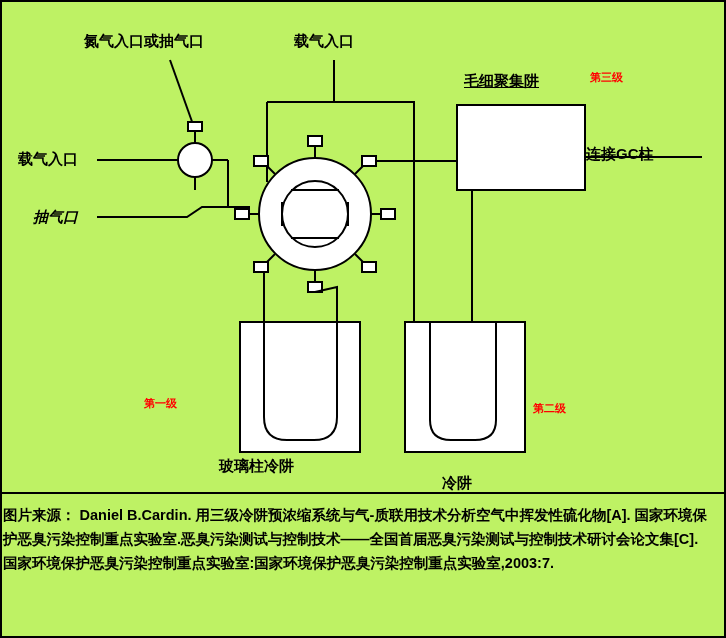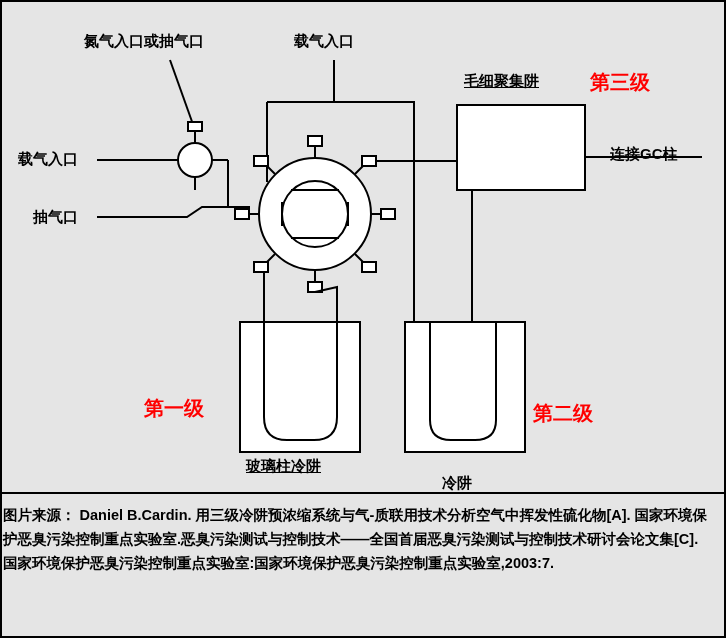--- a/index.html
+++ b/index.html
@@ -13,21 +13,21 @@
     font-family: "Liberation Sans", sans-serif;
     color: #000000;
     overflow: hidden;
   }
   #page {
     position: relative;
     width: 726px;
     height: 638px;
     box-sizing: border-box;
     border: 2px solid #000000;
-    background: #e5e5e5;
+    background: #bef264;
   }
   #diagram-area {
     position: absolute;
     left: 0;
     top: 0;
     width: 722px;
     height: 490px;
   }
   #diagram-svg {
     position: absolute;
@@ -37,21 +37,21 @@
   .lbl {
     position: absolute;
     font-size: 15px;
     font-weight: bold;
     line-height: 1.15;
     white-space: nowrap;
     color: #000000;
   }
   .lbl.red {
     color: #ff0000;
-    font-size: 20px;
+    font-size: 11px;
   }
   #source-box {
     position: absolute;
     left: 0;
     top: 490px;
     width: 722px;
     height: 144px;
     border-top: 2px solid #000000;
     box-sizing: border-box;
     padding: 10px 12px 0 1px;
@@ -140,27 +140,27 @@
         <polyline points="259,270 262,270"></polyline>
 
         <rect x="403" y="320" width="120" height="130" fill="#ffffff" stroke="#000000" stroke-width="2"></rect>
         <path d="M 428 320 L 428 418 Q 428 438 449 438 L 473 438 Q 494 438 494 418 L 494 320" fill="none" stroke="#000000" stroke-width="2"></path>
       </g>
     </svg>
 
     <div class="lbl" style="left:82px; top:30px;">氮气入口或抽气口</div>
     <div class="lbl" style="left:292px; top:30px;">载气入口</div>
     <div class="lbl" style="left:16px; top:148px;">载气入口</div>
-    <div class="lbl" style="left:31px; top:206px;">抽气口</div>
+    <div class="lbl" style="left:31px; top:206px;font-style:italic;">抽气口</div>
     <div class="lbl" style="left:462px; top:70px;text-decoration:underline;">毛细聚集阱</div>
     <div class="lbl red" style="left:588px; top:69px;">第三级</div>
-    <div class="lbl" style="left:608px; top:143px;">连接GC柱</div>
+    <div class="lbl" style="left:584px; top:143px;">连接GC柱</div>
     <div class="lbl red" style="left:142px; top:395px;">第一级</div>
     <div class="lbl red" style="left:531px; top:400px;">第二级</div>
-    <div class="lbl" style="left:244px; top:455px;text-decoration:underline;">玻璃柱冷阱</div>
+    <div class="lbl" style="left:217px; top:455px;">玻璃柱冷阱</div>
     <div class="lbl" style="left:440px; top:472px;">冷阱</div>
   </div>
 
   <div id="source-box">
     <div id="source-text">图片来源： Daniel B.Cardin. 用三级冷阱预浓缩系统与气-质联用技术分析空气中挥发性硫化物[A]. 国家环境保护恶臭污染控制重点实验室.恶臭污染测试与控制技术——全国首届恶臭污染测试与控制技术研讨会论文集[C].国家环境保护恶臭污染控制重点实验室:国家环境保护恶臭污染控制重点实验室,2003:7.</div>
   </div>
 
 </div>
 
 </body></html>

